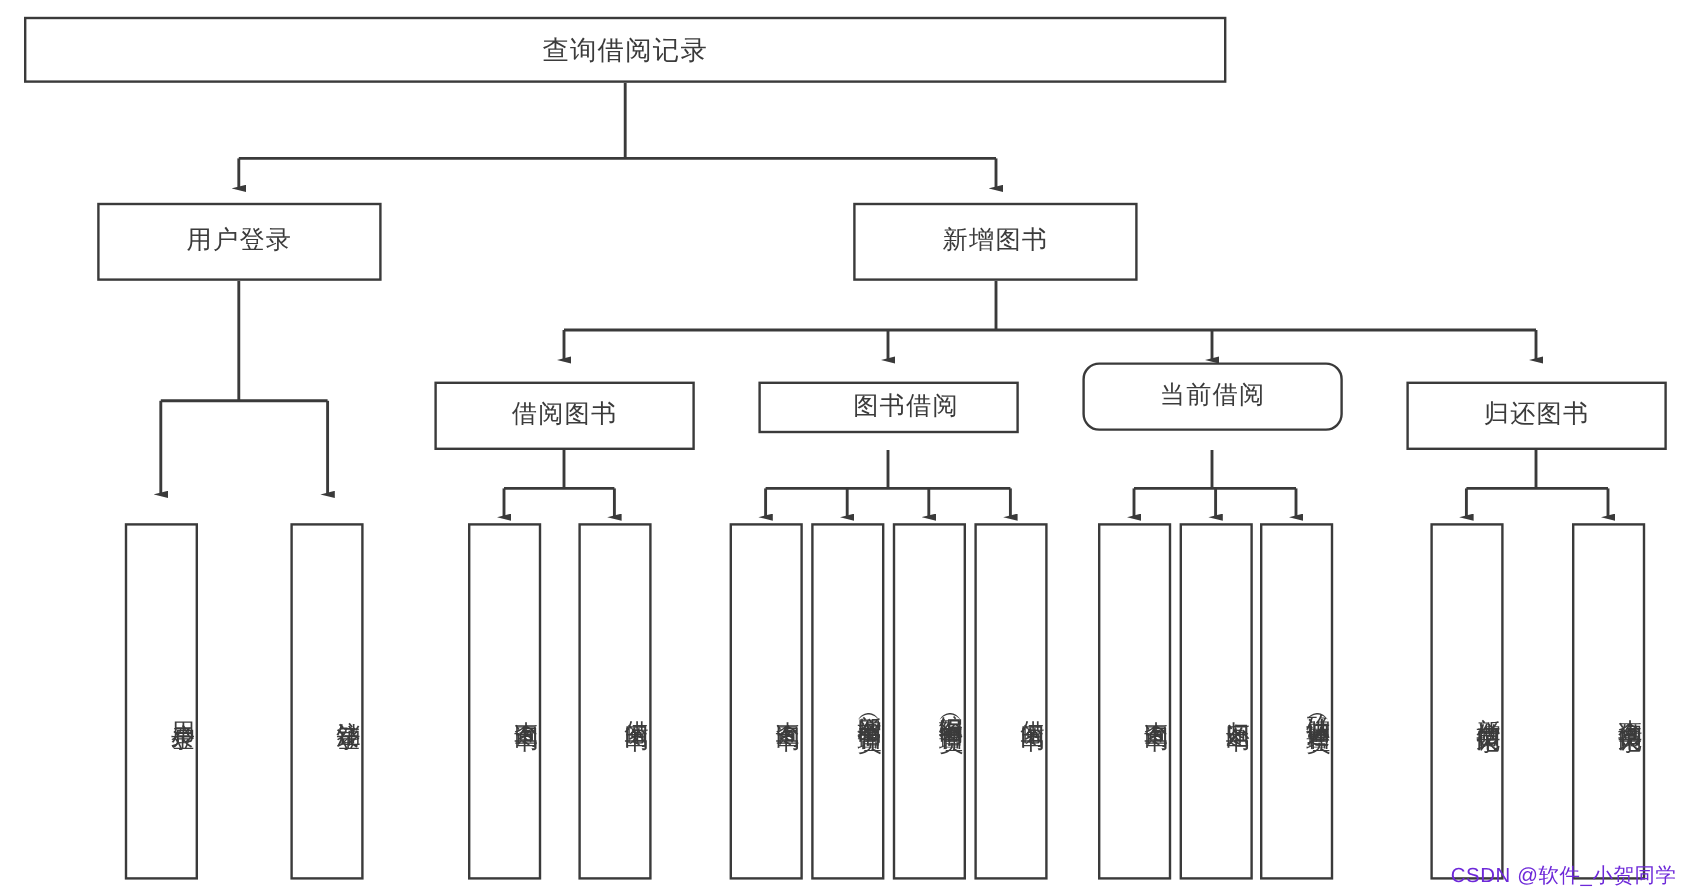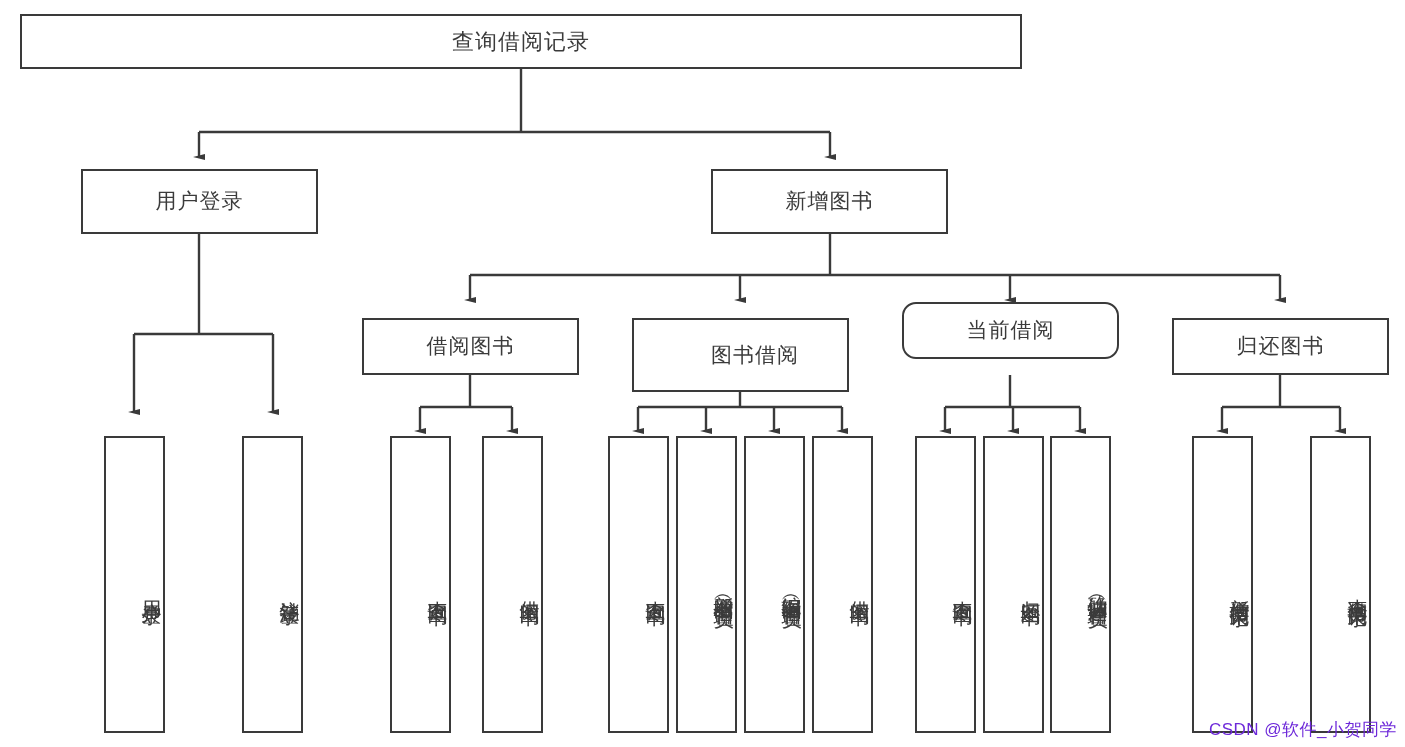--- a/index.html
+++ b/index.html
@@ -131,21 +131,21 @@
   <div class="node" style="left:81px; top:169px; width:237px; height:65px;">
     <span>用户登录</span>
   </div>
   <div class="node" style="left:711px; top:169px; width:237px; height:65px;">
     <span>新增图书</span>
   </div>
 
   <div class="node" style="left:362px; top:318px; width:217px; height:57px;">
     <span>借阅图书</span>
   </div>
-  <div class="node" style="left:632px; top:318px; width:217px; height:74px;padding-left:29px;">
+  <div class="node" style="left:632px; top:318px; width:217px; height:43px;padding-left:29px;">
     <span>图书借阅</span>
   </div>
   <div class="node" style="left:902px; top:302px; width:217px; height:57px;border-radius:14px;">
     <span>当前借阅</span>
   </div>
   <div class="node" style="left:1172px; top:318px; width:217px; height:57px;">
     <span>归还图书</span>
   </div>
 
   <div class="node leaf" style="left:104px; top:436px; width:61px; height:297px;">

